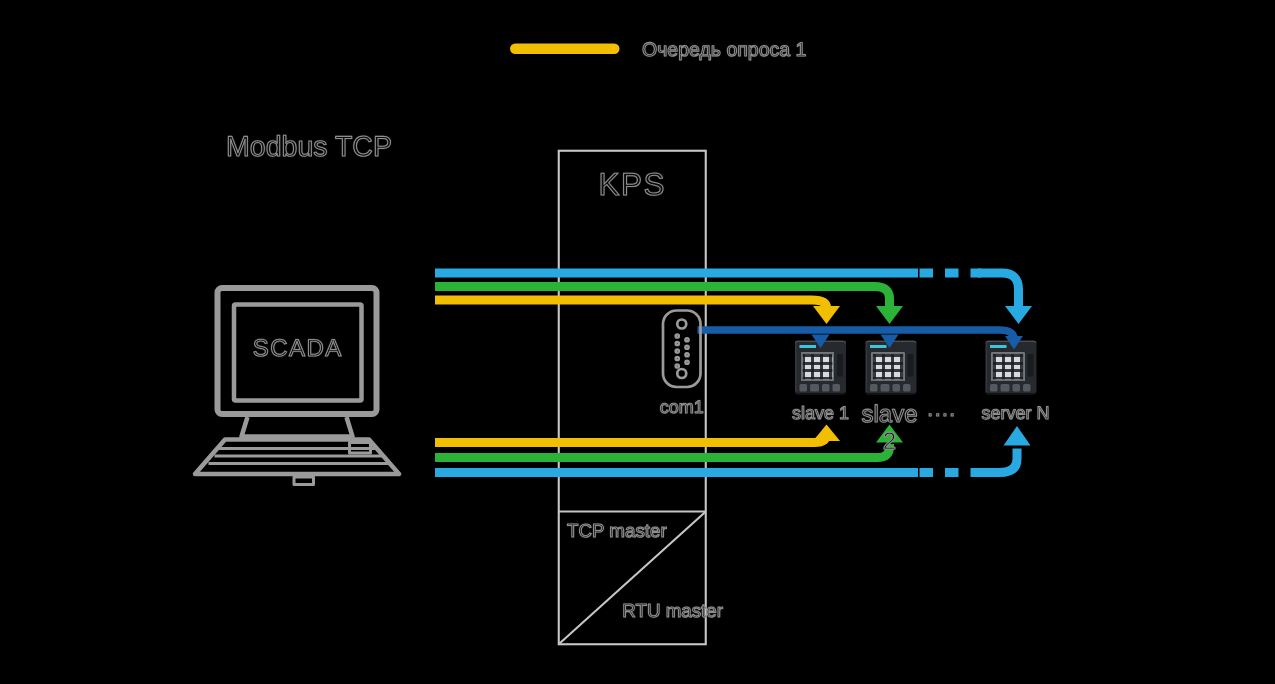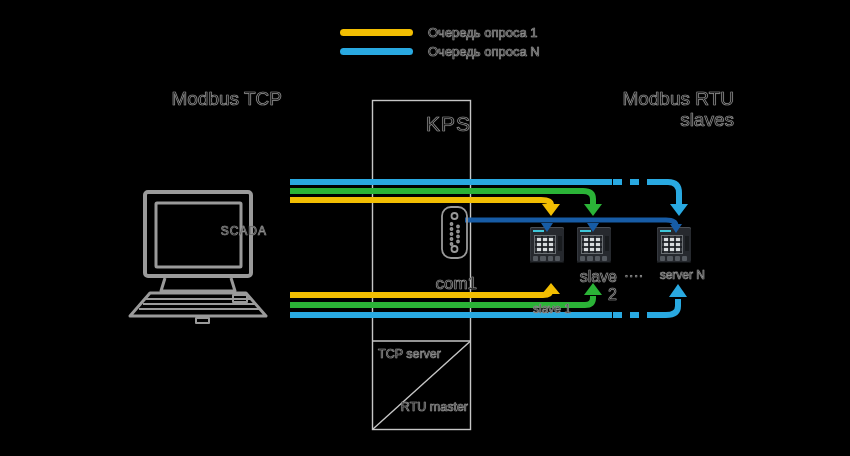--- a/index.html
+++ b/index.html
@@ -6,21 +6,21 @@
     --queue1:#F2BE02; --queue2:#2BB337; --queueN:#29A9E1;
     --bus:#175CA6; --outline:#9A9A9A; --frame:#C6C6C6; --background:#000000;
   }
   html,body{margin:0;padding:0;background:var(--background);}
   .stage{position:relative;width:826px;height:456px;background:var(--background);overflow:hidden;
          font-family:"Liberation Sans","DejaVu Sans",sans-serif;}
   .abs{position:absolute;}
   
   .otx{color:#0a0a0a;-webkit-text-stroke:0.7px #8f8f8f;
        text-shadow:0 0 1px rgba(170,170,170,.85);z-index:3;}
-  .ctr{text-align:right;}
+  .ctr{text-align:center;}
   svg.art{position:absolute;left:0;top:0;z-index:2;pointer-events:none;}
   .frame{stroke:var(--frame);stroke-width:1.4;fill:none;}
   .comp{stroke:var(--outline);fill:none;}
   .l1{stroke:var(--queue1);stroke-width:6;fill:none;}
   .l2{stroke:var(--queue2);stroke-width:6;fill:none;}
   .lN{stroke:var(--queueN);stroke-width:6;fill:none;}
   .bus{stroke:var(--bus);stroke-width:5;fill:none;}
   .dash{stroke-dasharray:9 8;}
   .f1{fill:var(--queue1);} .f2{fill:var(--queue2);} .fN{fill:var(--queueN);} .fB{fill:var(--bus);}
   
@@ -152,40 +152,32 @@
           <circle cx="458" cy="241.5" r="1.1"></circle>
       </g>
     </g>
   </svg>
 
   <div class="legend">
     <div class="lrow">
       <span class="swatch" style="background-color: rgb(242, 190, 2);"></span>
       <span class="otx llabel" style="position:static;">Очередь опроса 1</span>
     </div>
-    <div class="lrow">
-      <span class="swatch" style="background-color: rgb(41, 169, 225);"></span>
-      <span class="otx llabel" style="position:static;">Очередь опроса N</span>
-    </div>
   </div>
 
   <div class="abs otx ctr" style="left:130px;top:88px;width:152px;font-size:19px;line-height:21px;">
     <div>Modbus TCP</div>
   </div>
-  <div class="abs otx ctr" style="left:594px;top:88px;width:140px;font-size:19px;line-height:21px;">
-    <div>Modbus RTU</div>
-    <div>slaves</div>
-  </div>
 
   <div class="abs otx ctr" style="left:372px;top:112px;width:99px;font-size:21px;letter-spacing:1px;">KPS</div>
-  <div class="abs otx" style="left:378px;top:347px;font-size:12.5px;">TCP server</div>
-  <div class="abs otx" style="left:374px;top:400px;width:94px;text-align:right;font-size:12.5px;">RTU master</div>
+  <div class="abs otx" style="left:378px;top:347px;font-size:12.5px;">TCP master</div>
+  <div class="abs otx" style="left:388px;top:400px;width:94px;text-align:right;font-size:12.5px;">RTU master</div>
 
-  <div class="abs otx ctr" style="left:432px;top:274px;width:45px;font-size:17px;">com1</div>
+  <div class="abs otx ctr" style="left:432px;top:264px;width:45px;font-size:12px;">com1</div>
 
-  <div class="abs otx ctr" style="left:156px;top:224px;width:85px;font-size:12px;letter-spacing:1px;padding-left:26px;">SCADA</div>
+  <div class="abs otx ctr" style="left:156px;top:224px;width:85px;font-size:16px;letter-spacing:1px;">SCADA</div>
 
-  <div class="abs otx ctr" style="left:523px;top:268px;width:48px;font-size:12px;margin-top:34px;">slave 1</div>
+  <div class="abs otx ctr" style="left:523px;top:268px;width:48px;font-size:12px;">slave 1</div>
   <div class="abs otx ctr" style="left:569px;top:268px;width:48px;font-size:16px;">slave 2</div>
   <div class="abs otx ctr" style="left:612px;top:264px;width:32px;font-size:14px;letter-spacing:1px;">....</div>
   <div class="abs otx ctr" style="left:649px;top:268px;width:56px;font-size:12px;">server N</div>
 
 </div>
 
 </body></html>

